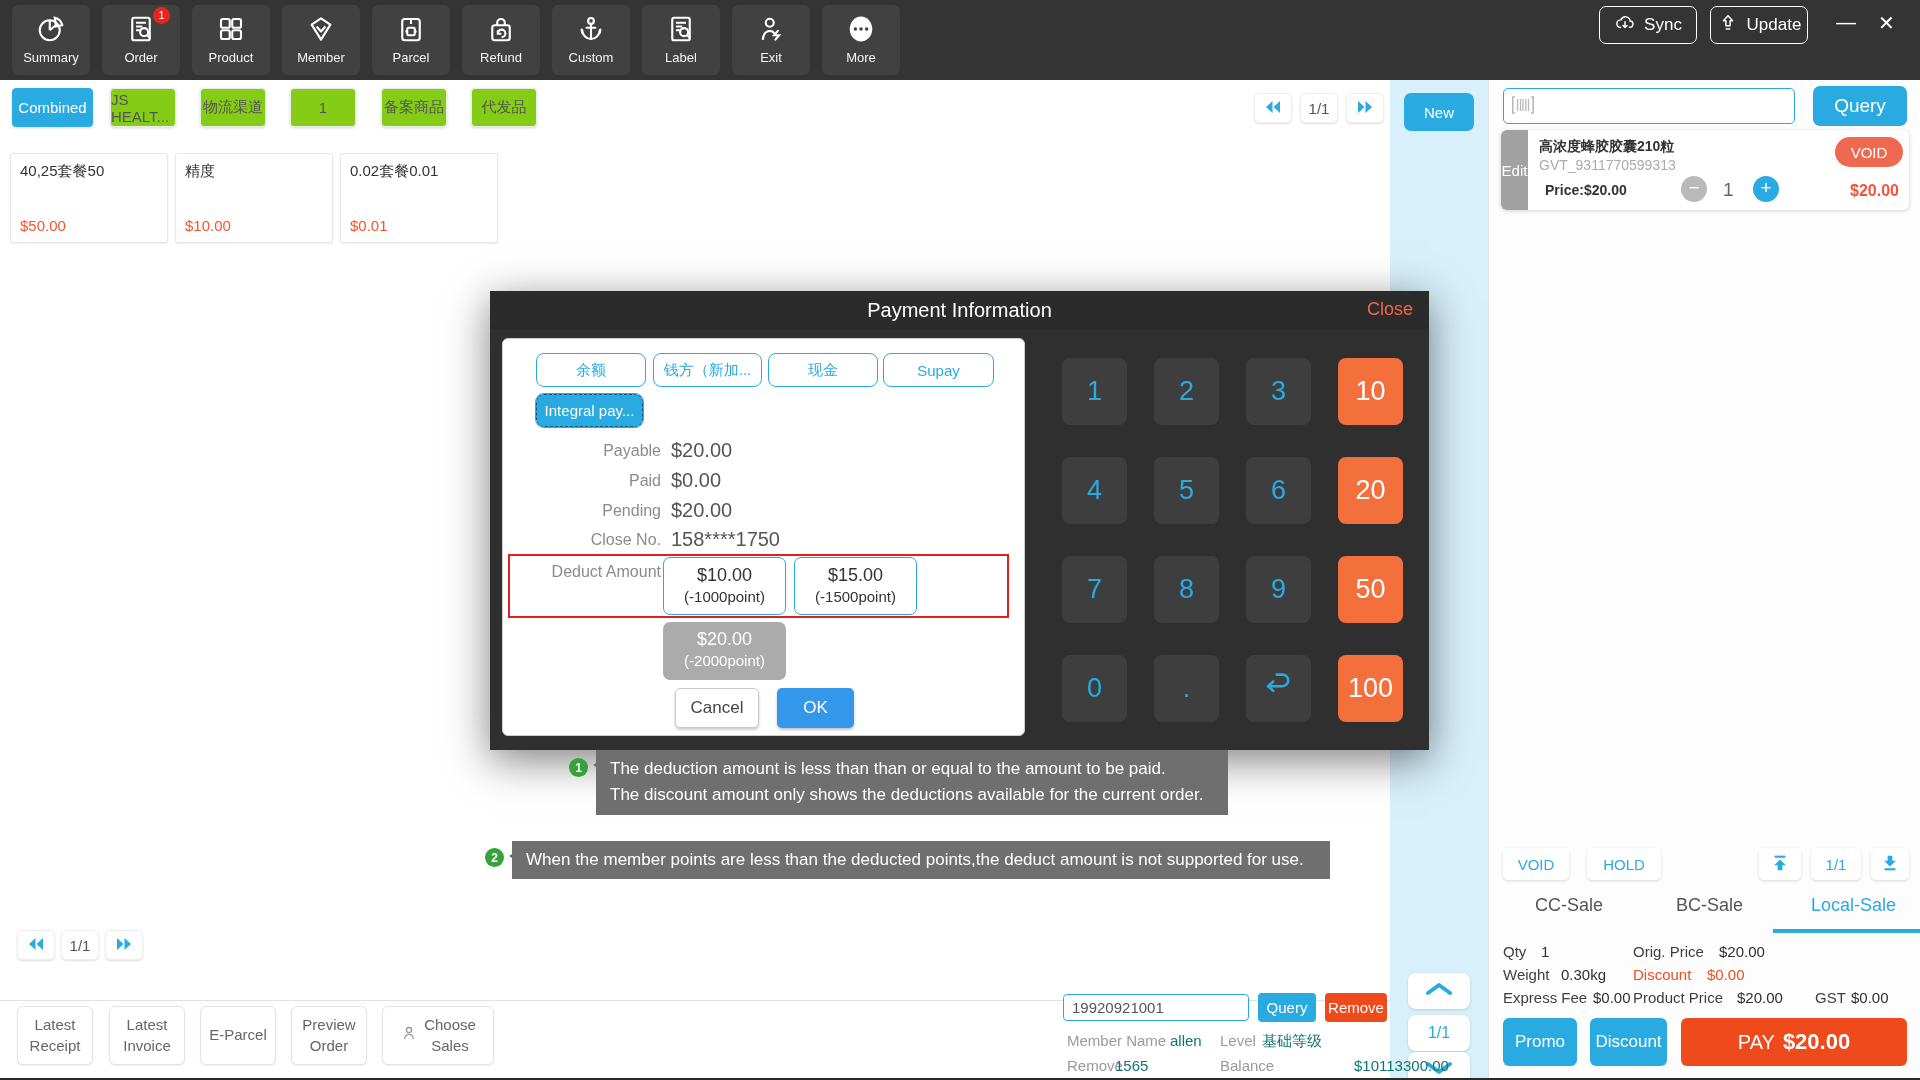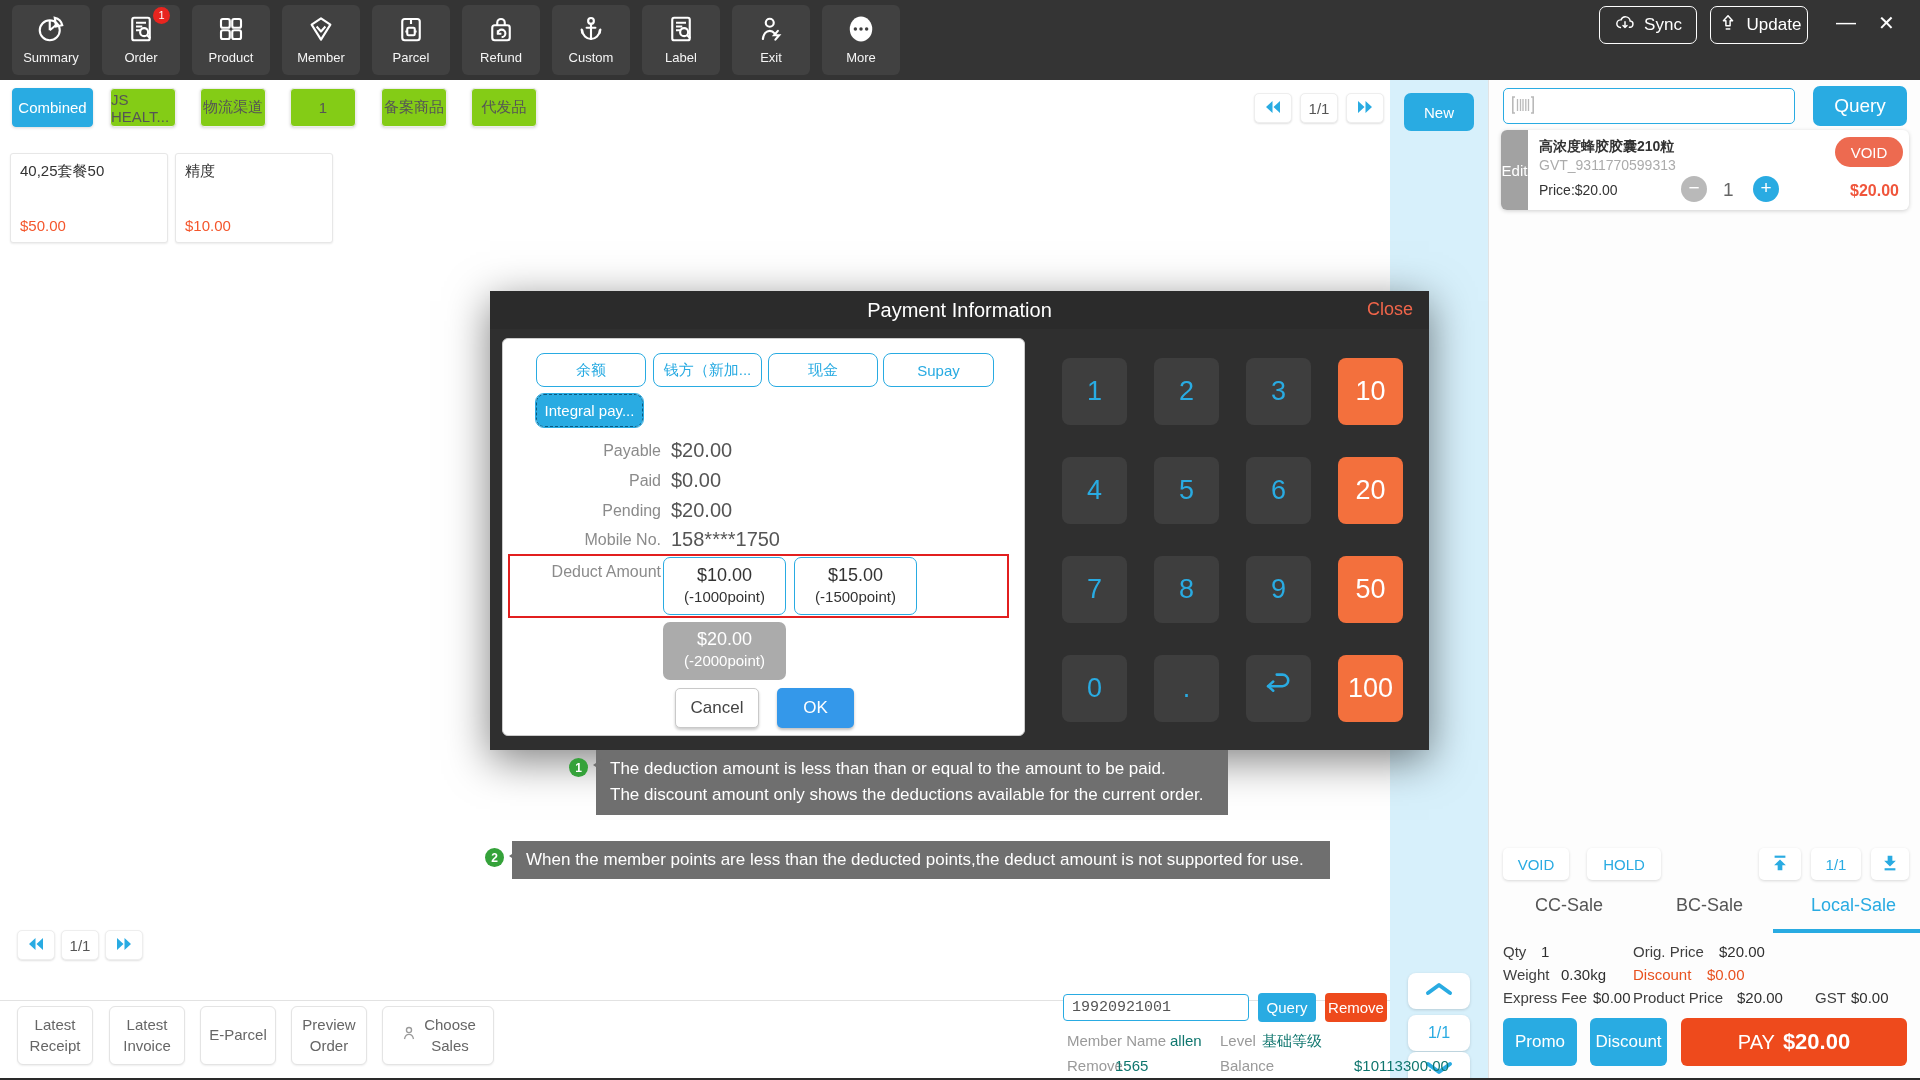--- a/index.html
+++ b/index.html
@@ -34,39 +34,39 @@
 
   
   .rightpanel { position:absolute; left:1488px; top:80px; width:432px; height:1000px; background:#fdfdfd; border-left:1px solid #e3e3e3; }
   .search-input { position:absolute; left:14px; top:8px; width:292px; height:36px; border:1px solid #29abe2; border-radius:5px; background:#fff; padding-left:38px; font-size:16px; color:#555; font-family:"Liberation Sans",sans-serif; }
   .barcode-ic { position:absolute; left:22px; top:15px; }
   .query-big { position:absolute; left:324px; top:6px; width:94px; height:40px; background:#29abe2; border-radius:7px; color:#fff; font-size:19px; display:flex; align-items:center; justify-content:center; cursor:pointer; }
   .cartcard { position:absolute; left:12px; top:50px; width:408px; height:80px; background:#fff; border-radius:6px; box-shadow:0 1px 4px rgba(0,0,0,.18); }
   .edittab { position:absolute; left:0; top:0; width:27px; height:80px; background:#a2a2a2; border-radius:6px 0 0 6px; color:#fff; font-size:15px; display:flex; align-items:center; justify-content:center; cursor:pointer; }
   .cname { position:absolute; left:38px; top:8px; font-size:14px; font-weight:bold; color:#333; }
   .csku { position:absolute; left:38px; top:27px; font-size:14px; color:#ababab; }
-  .cprice { position:absolute; left:38px; top:52px; font-size:14px; font-weight:normal; color:#333; }
+  .cprice { position:absolute; left:44px; top:52px; font-size:14px; font-weight:bold; color:#333; }
   .qtybtn { position:absolute; top:46px; width:26px; height:26px; border-radius:50%; color:#fff; font-size:19px; line-height:24px; text-align:center; cursor:pointer; }
   .voidbtn { position:absolute; right:6px; top:7px; width:68px; height:30px; background:#ed6a50; border-radius:15px; color:#fff; font-size:15px; display:flex; align-items:center; justify-content:center; cursor:pointer; }
   .ctotal { position:absolute; right:10px; top:52px; font-size:16px; font-weight:bold; color:#f0553b; }
   .rp-smallbtn { position:absolute; height:32px; background:#fff; border-radius:5px; box-shadow:0 1px 3px rgba(0,0,0,.15); color:#29abe2; font-size:15px; display:flex; align-items:center; justify-content:center; cursor:pointer; }
   .saletab { position:absolute; top:815px; font-size:18px; color:#555; cursor:pointer; }
   .saletab.active { color:#29abe2; }
   .tab-underline { position:absolute; left:284px; top:849px; width:148px; height:4px; background:#29abe2; }
   .sumlbl { color:#3f3f3f; font-size:15px; position:absolute; }
   .sumval { color:#2f2f2f; font-size:15px; position:absolute; }
   .sum-orange { color:#e8511f !important; }
   .rp-blue { position:absolute; top:938px; height:48px; background:#29abe2; border-radius:6px; color:#fff; font-size:17px; display:flex; align-items:center; justify-content:center; cursor:pointer; }
   .paybtn { position:absolute; left:192px; top:938px; width:226px; height:48px; background:#ee4a1c; border-radius:6px; color:#fff; font-size:20px; display:flex; align-items:center; justify-content:center; gap:8px; cursor:pointer; }
   .paybtn b { font-size:22px; }
 
   
   .bottombar { position:absolute; left:0; top:1000px; width:1390px; height:80px; background:#fff; border-top:1px solid #e2e2e2; }
   .bb-btn { position:absolute; top:5px; height:59px; background:#fff; border:1px solid #e4e4e4; border-radius:6px; box-shadow:0 1px 2px rgba(0,0,0,.07); color:#666; font-size:15px; display:flex; align-items:center; justify-content:center; text-align:center; line-height:1.35; cursor:pointer; gap:6px; }
-  .member-input { position:absolute; left:1063px; top:-7px; width:186px; height:27px; border:1px solid #29abe2; border-radius:4px; font-size:15px; color:#555; padding:12px 8px; font-family:Liberation Mono, monospace; }
+  .member-input { position:absolute; left:1063px; top:-7px; width:186px; height:27px; border:1px solid #29abe2; border-radius:4px; font-size:15px; color:#555; padding:12px 8px; font-family:Liberation Sans, sans-serif; }
   .mb-btn { position:absolute; top:-8px; height:29px; border-radius:4px; color:#fff; font-size:15px; display:flex; align-items:center; justify-content:center; cursor:pointer; }
   .mlbl { position:absolute; color:#9a9a9a; font-size:15px; }
   .mval { position:absolute; color:#0f766e; font-size:15px; }
 
   
   .dialog { position:absolute; left:490px; top:291px; width:939px; height:459px; background:#2f2f2f; box-shadow:0 10px 40px rgba(0,0,0,.5); }
   .dlg-title { position:absolute; left:0; top:0; width:100%; height:38px; background:#2b2b2b; color:#fff; font-size:20px; display:flex; align-items:center; justify-content:center; }
   .dlg-close { position:absolute; right:16px; top:8px; color:#f0654a; font-size:18px; cursor:pointer;text-align:center; }
   .dlg-panel { position:absolute; left:12px; top:47px; width:523px; height:398px; background:#fff; border:1px solid #ccc; border-radius:6px; }
   .method { position:absolute; top:14px; height:34px; background:#fff; border:1px solid #29abe2; border-radius:8px; color:#29abe2; font-size:15px; display:flex; align-items:center; justify-content:center; cursor:pointer; }
@@ -233,20 +233,24 @@
   </div>
 
   <div class="ptile" style="left:10px">
     <span class="pname">40,25套餐50</span>
     <span class="pprice">$50.00</span>
   </div>
   <div class="ptile" style="left:175px">
     <span class="pname">精度</span>
     <span class="pprice">$10.00</span>
   </div>
+  <div class="ptile" style="left:340px">
+    <span class="pname">0.02套餐0.01</span>
+    <span class="pprice">$0.01</span>
+  </div>
 
   <div class="pagebtn" style="left:17px;top:930px">
     <span><svg width="20" height="16" viewBox="0 0 20 16">
           <path d="M9.5 2 L3 8 L9.5 14 Z M17 2 L10.5 8 L17 14 Z" fill="#29abe2"></path>
         </svg></span>
   </div>
   <div class="pagebtn" style="left:61px;top:930px;color:#555">1/1</div>
   <div class="pagebtn" style="left:105px;top:930px">
     <span><svg width="20" height="16" viewBox="0 0 20 16">
           <path d="M3 2 L9.5 8 L3 14 Z M10.5 2 L17 8 L10.5 14 Z" fill="#29abe2"></path>
@@ -375,21 +379,21 @@
       <div class="method" style="left:265px;width:110px">现金</div>
       <div class="method" style="left:380px;width:111px">Supay</div>
       <div class="method selected" style="left:33px;width:107px">Integral pay...</div>
 
       <span class="fldlbl" style="top:103px">Payable</span>
       <span class="fldval" style="top:100px">$20.00</span>
       <span class="fldlbl" style="top:133px">Paid</span>
       <span class="fldval" style="top:130px">$0.00</span>
       <span class="fldlbl" style="top:163px">Pending</span>
       <span class="fldval" style="top:160px">$20.00</span>
-      <span class="fldlbl" style="top:192px">Mobile No.</span>
+      <span class="fldlbl" style="top:192px">Close No.</span>
       <span class="fldval" style="top:189px">158****1750</span>
 
       <div class="redbox"></div>
       <span class="fldlbl" style="top:224px">Deduct Amount</span>
       <div class="deduct-opt" style="left:160px;top:218px">
         <div class="d1">$10.00</div>
         <div class="d2">(-1000point)</div>
       </div>
       <div class="deduct-opt" style="left:291px;top:218px">
         <div class="d1">$15.00</div>

